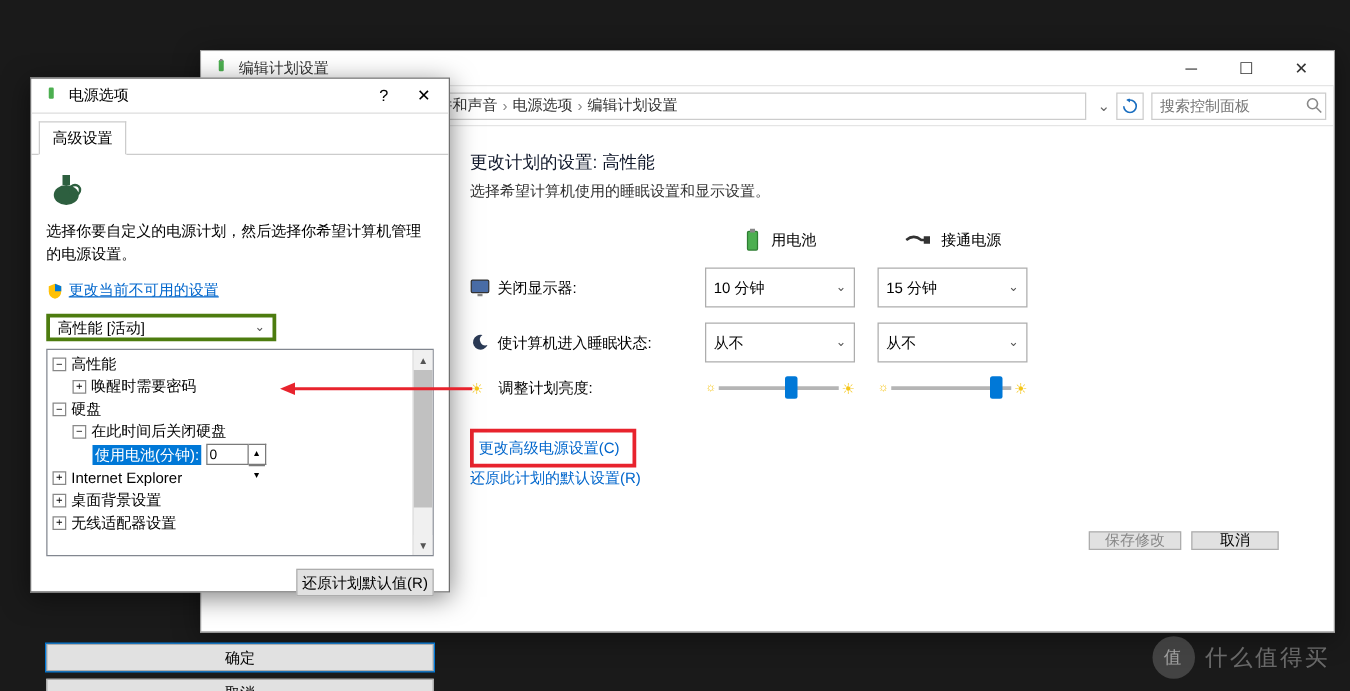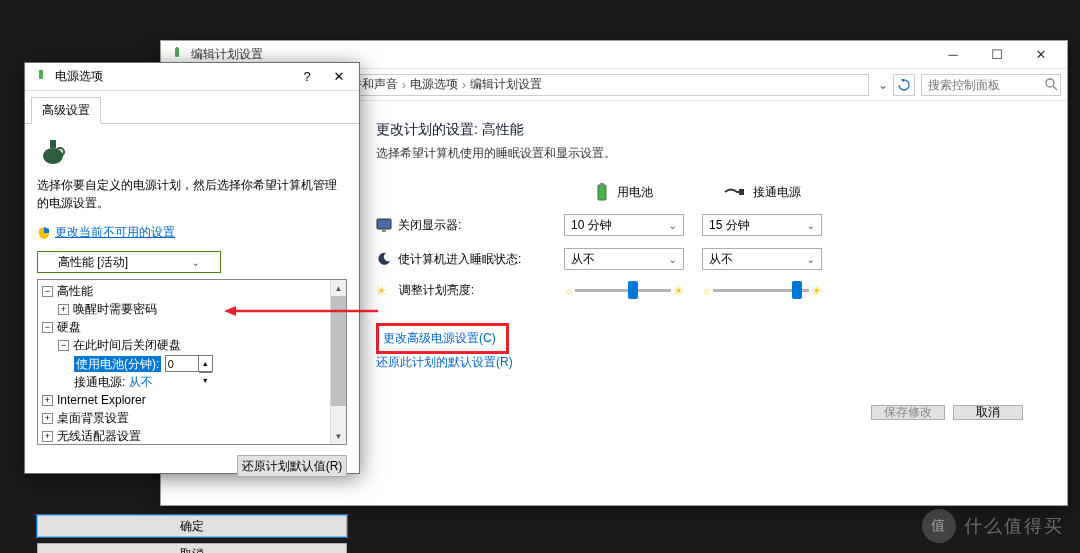--- a/index.html
+++ b/index.html
@@ -58,21 +58,21 @@
     
     .content-area {
       padding: 20px 20px 20px 215px;
     }
     .page-title { color: #0f172a; font-size: 14px; font-weight: normal; margin-bottom: 6px; }
     .page-subtitle { color: #333; font-size: 12px; margin-bottom: 20px; }
     
     .power-grid { display: grid; grid-template-columns: 170px 120px 120px; gap: 12px 18px; align-items: center; }
     .power-grid .header-cell { display: flex; align-items: center; justify-content: center; gap: 8px; font-size: 12px; }
     .row-label { display: flex; align-items: center; gap: 6px; font-size: 12px; }
-    .select-box { height: 22px; border: 1px solid #adadad; background: #fff; display: flex; align-items: center; padding: 0 6px; justify-content: space-between; font-size: 12px; }
+    .select-box { height: 32px; border: 1px solid #adadad; background: #fff; display: flex; align-items: center; padding: 0 6px; justify-content: space-between; font-size: 12px; }
     .select-arrow { color: #555; font-size: 10px; }
     .slider-cell { display: flex; align-items: center; gap: 2px; }
     .sun-icon { color: #f5c518; }
     
     .slider-track { flex: 1; height: 3px; background: #b5b5b5; position: relative; }
     .slider-thumb { position: absolute; width: 10px; height: 18px; background: #0078d7; top: -8px; border-radius: 2px; }
     
     .link-row { margin-top: 24px; }
     .link { color: #0066cc; font-size: 12px; cursor: pointer; display: inline-block; margin-bottom: 12px; }
     .adv-link-box { border: 3px solid #e8232d; padding: 4px 10px 4px 4px; display: inline-block; }
@@ -106,21 +106,21 @@
     .tab-strip { display: flex; padding: 6px 6px 0 6px; border-bottom: 1px solid #ccc; }
     .tab { padding: 4px 10px; background: #fff; border: 1px solid #ccc; border-bottom: 1px solid #fff; margin-bottom: -1px; font-size: 12px; }
     
     .dialog-content { padding: 10px 12px; }
     .dlg-desc-row { display: flex; gap: 10px; margin-bottom: 12px; flex-direction: column; }
     .kettle-icon { width: 32px; height: 32px; flex-shrink: 0; }
     .dlg-desc { font-size: 12px; line-height: 1.5; }
     .dlg-link-row { display: flex; align-items: center; gap: 4px; margin-bottom: 10px; }
     .shield { width: 14px; height: 14px; }
     
-    .plan-select { width: 184px; height: 22px; border: 1px solid #4d7c0f; background: #fff; display: flex; align-items: center; justify-content: space-between; padding: 0 20px; font-size: 12px; margin-bottom: 6px; gap: 24px; }
+    .plan-select { width: 184px; height: 22px; border: 3px solid #4d7c0f; background: #fff; display: flex; align-items: center; justify-content: space-between; padding: 0 6px; font-size: 12px; margin-bottom: 6px; gap: 24px; }
     
     .tree-box {
       border: 1px solid #828790;
       height: 166px;
       overflow: auto;
       padding: 2px;
       font-size: 12px;
       position: relative;
     }
     .tree-item { display: flex; align-items: center; padding: 1px 0; line-height: 16px; }
@@ -364,24 +364,20 @@
       <div class="tree-item">
           <span class="tree-spacer" style="width:16px"></span>
           <span class="tree-toggle">−</span>
           <span class="tree-label">在此时间后关闭硬盘</span>
         </div>
       <div class="tree-item"><span class="tree-spacer" style="width:34px"></span><span class="tree-selected">使用电池(分钟):</span>&nbsp;<input class="tree-input" value="0" style=""><div class="spinner">
             <span>▲</span>
             <span>▼</span>
           </div></div>
       <div class="tree-item">
-          <span class="tree-spacer" style="width:34px"></span>
-          <span class="tree-label"><span>接通电源:</span> <span style="color:#0066cc">从不</span></span>
-        </div>
-      <div class="tree-item">
           <span class="tree-toggle">+</span>
           <span class="tree-label">Internet Explorer</span>
         </div>
       <div class="tree-item">
           <span class="tree-toggle">+</span>
           <span class="tree-label">桌面背景设置</span>
         </div>
       <div class="tree-item">
           <span class="tree-toggle">+</span>
           <span class="tree-label">无线适配器设置</span>

